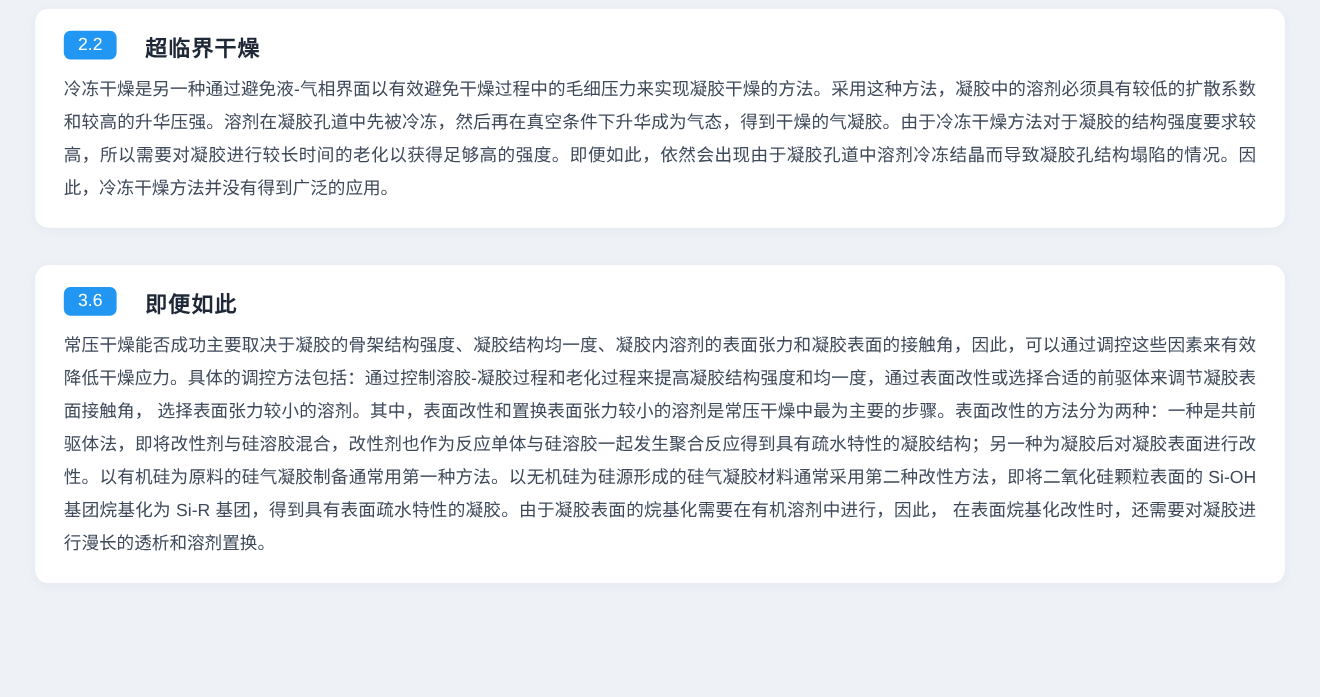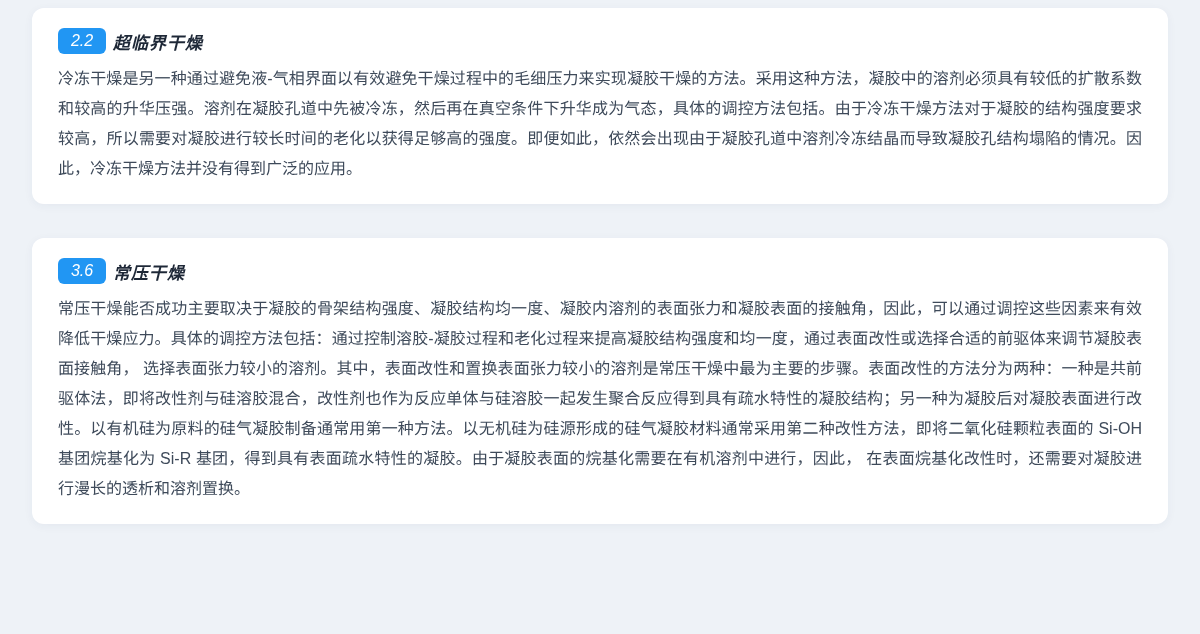--- a/index.html
+++ b/index.html
@@ -27,40 +27,38 @@
     background: var(--card-bg);
     border-radius: 12px;
     box-shadow: 0 2px 10px rgba(30, 60, 90, 0.05);
     padding: 20px 26px 20px 26px;
   }
   .card + .card {
     margin-top: 34px;
   }
   .card-header {
     display: flex;
-    align-items: center;
-    gap: 7px;
+    gap: 26px;
     margin-bottom: 10px;
-    font-style: italic;
   }
   .badge {
     display: inline-flex;
     align-items: center;
     justify-content: center;
     min-width: 48px;
     height: 26px;
     padding: 0 10px;
     background: var(--accent);
     color: var(--badge-text);
     font-size: 16px;
     border-radius: 6px;
     line-height: 1;
   }
   .section-title {
-    font-size: 17px;
+    font-size: 20px;
     font-weight: 700;
     color: var(--title-color);
     letter-spacing: 1px;
   }
   .para {
     font-size: 16px;
     line-height: 30px;
     color: var(--body-color);
     text-align: justify;
     margin-top: 6px;
@@ -73,24 +71,24 @@
 </head>
 <body>
 
 <main class="content">
 
   <section class="card">
     <div class="card-header">
       <span class="badge">2.2</span>
       <h2 class="section-title">超临界干燥</h2>
     </div>
-    <p class="para">冷冻干燥是另一种通过避免液-气相界面以有效避免干燥过程中的毛细压力来实现凝胶干燥的方法。采用这种方法，凝胶中的溶剂必须具有较低的扩散系数和较高的升华压强。溶剂在凝胶孔道中先被冷冻，然后再在真空条件下升华成为气态，具体的调控方法包括。由于冷冻干燥方法对于凝胶的结构强度要求较高，所以需要对凝胶进行较长时间的老化以获得足够高的强度。即便如此，依然会出现由于凝胶孔道中溶剂冷冻结晶而导致凝胶孔结构塌陷的情况。因此，冷冻干燥方法并没有得到广泛的应用。</p>
+    <p class="para">冷冻干燥是另一种通过避免液-气相界面以有效避免干燥过程中的毛细压力来实现凝胶干燥的方法。采用这种方法，凝胶中的溶剂必须具有较低的扩散系数和较高的升华压强。溶剂在凝胶孔道中先被冷冻，然后再在真空条件下升华成为气态，得到干燥的气凝胶。由于冷冻干燥方法对于凝胶的结构强度要求较高，所以需要对凝胶进行较长时间的老化以获得足够高的强度。即便如此，依然会出现由于凝胶孔道中溶剂冷冻结晶而导致凝胶孔结构塌陷的情况。因此，冷冻干燥方法并没有得到广泛的应用。</p>
   </section>
 
   <section class="card">
     <div class="card-header">
       <span class="badge">3.6</span>
-      <h2 class="section-title">常压干燥</h2>
+      <h2 class="section-title">即便如此</h2>
     </div>
     <p class="para">常压干燥能否成功主要取决于凝胶的骨架结构强度、凝胶结构均一度、凝胶内溶剂的表面张力和凝胶表面的接触角，因此，可以通过调控这些因素来有效降低干燥应力。具体的调控方法包括：通过控制溶胶-凝胶过程和老化过程来提高凝胶结构强度和均一度，通过表面改性或选择合适的前驱体来调节凝胶表面接触角， 选择表面张力较小的溶剂。其中，表面改性和置换表面张力较小的溶剂是常压干燥中最为主要的步骤。表面改性的方法分为两种：一种是共前驱体法，即将改性剂与硅溶胶混合，改性剂也作为反应单体与硅溶胶一起发生聚合反应得到具有疏水特性的凝胶结构；另一种为凝胶后对凝胶表面进行改性。以有机硅为原料的硅气凝胶制备通常用第一种方法。以无机硅为硅源形成的硅气凝胶材料通常采用第二种改性方法，即将二氧化硅颗粒表面的 Si-OH 基团烷基化为 Si-R 基团，得到具有表面疏水特性的凝胶。由于凝胶表面的烷基化需要在有机溶剂中进行，因此， 在表面烷基化改性时，还需要对凝胶进行漫长的透析和溶剂置换。</p>
   </section>
 
 </main>
 
 </body></html>

